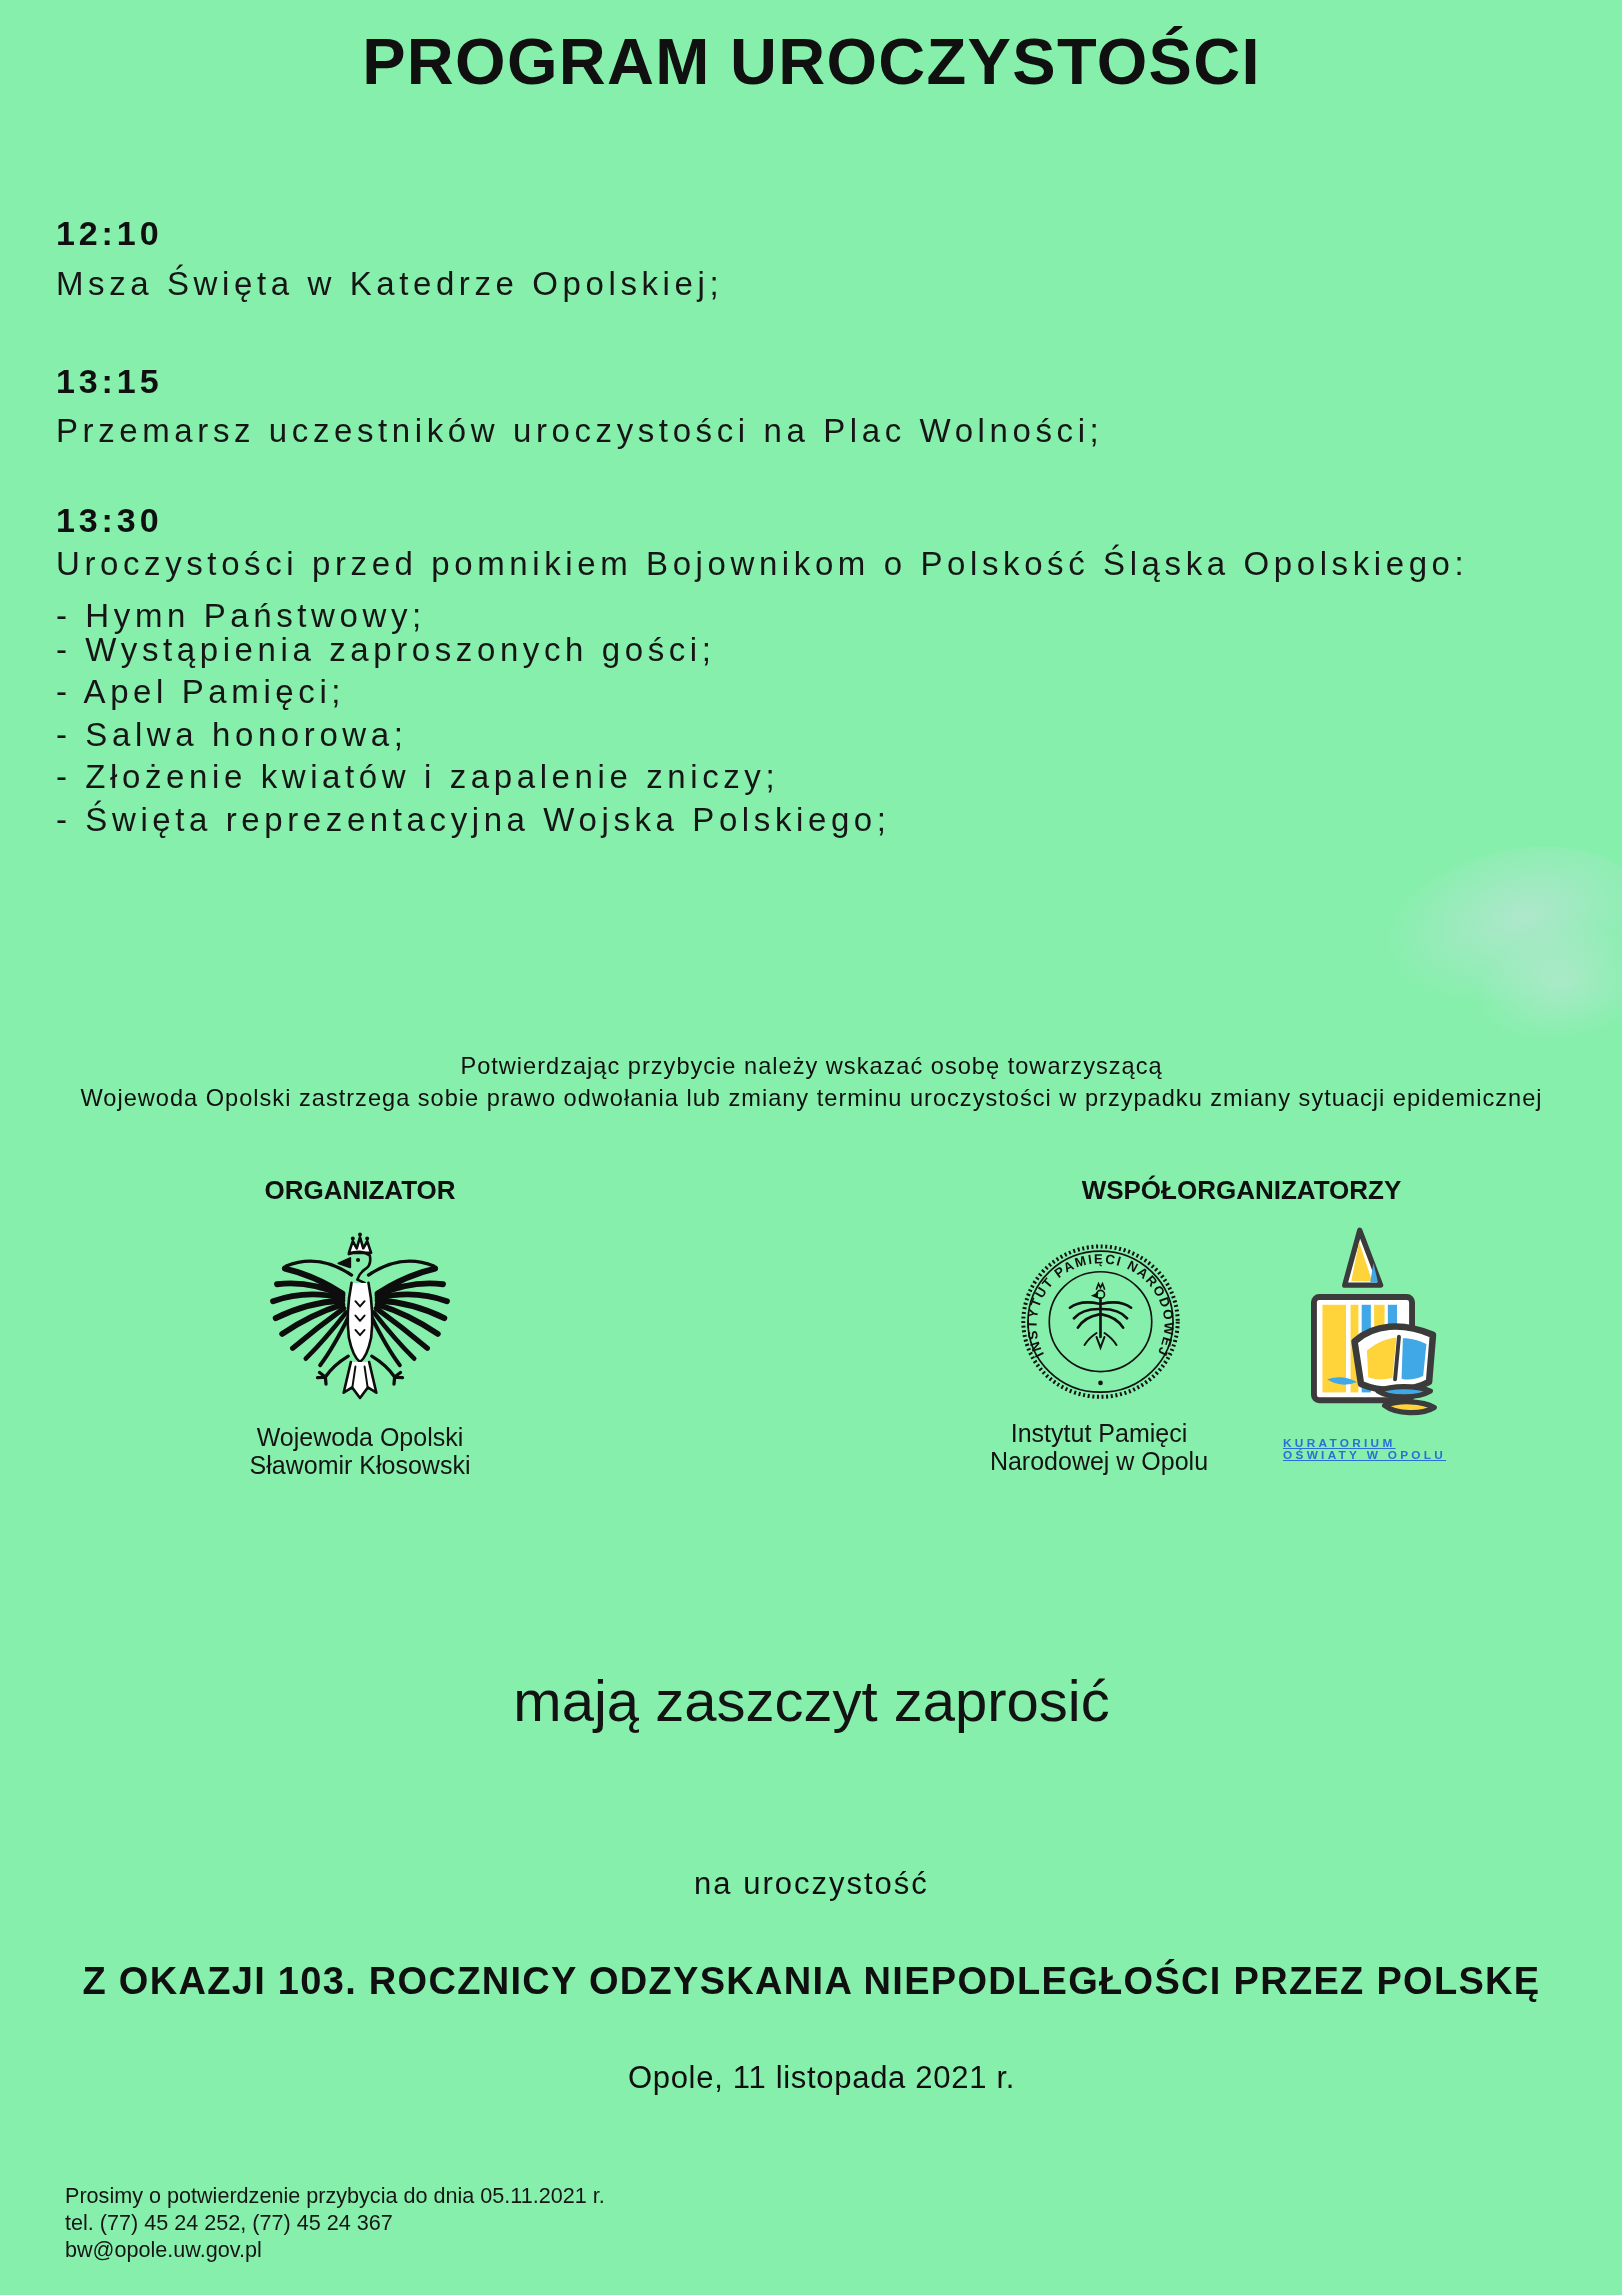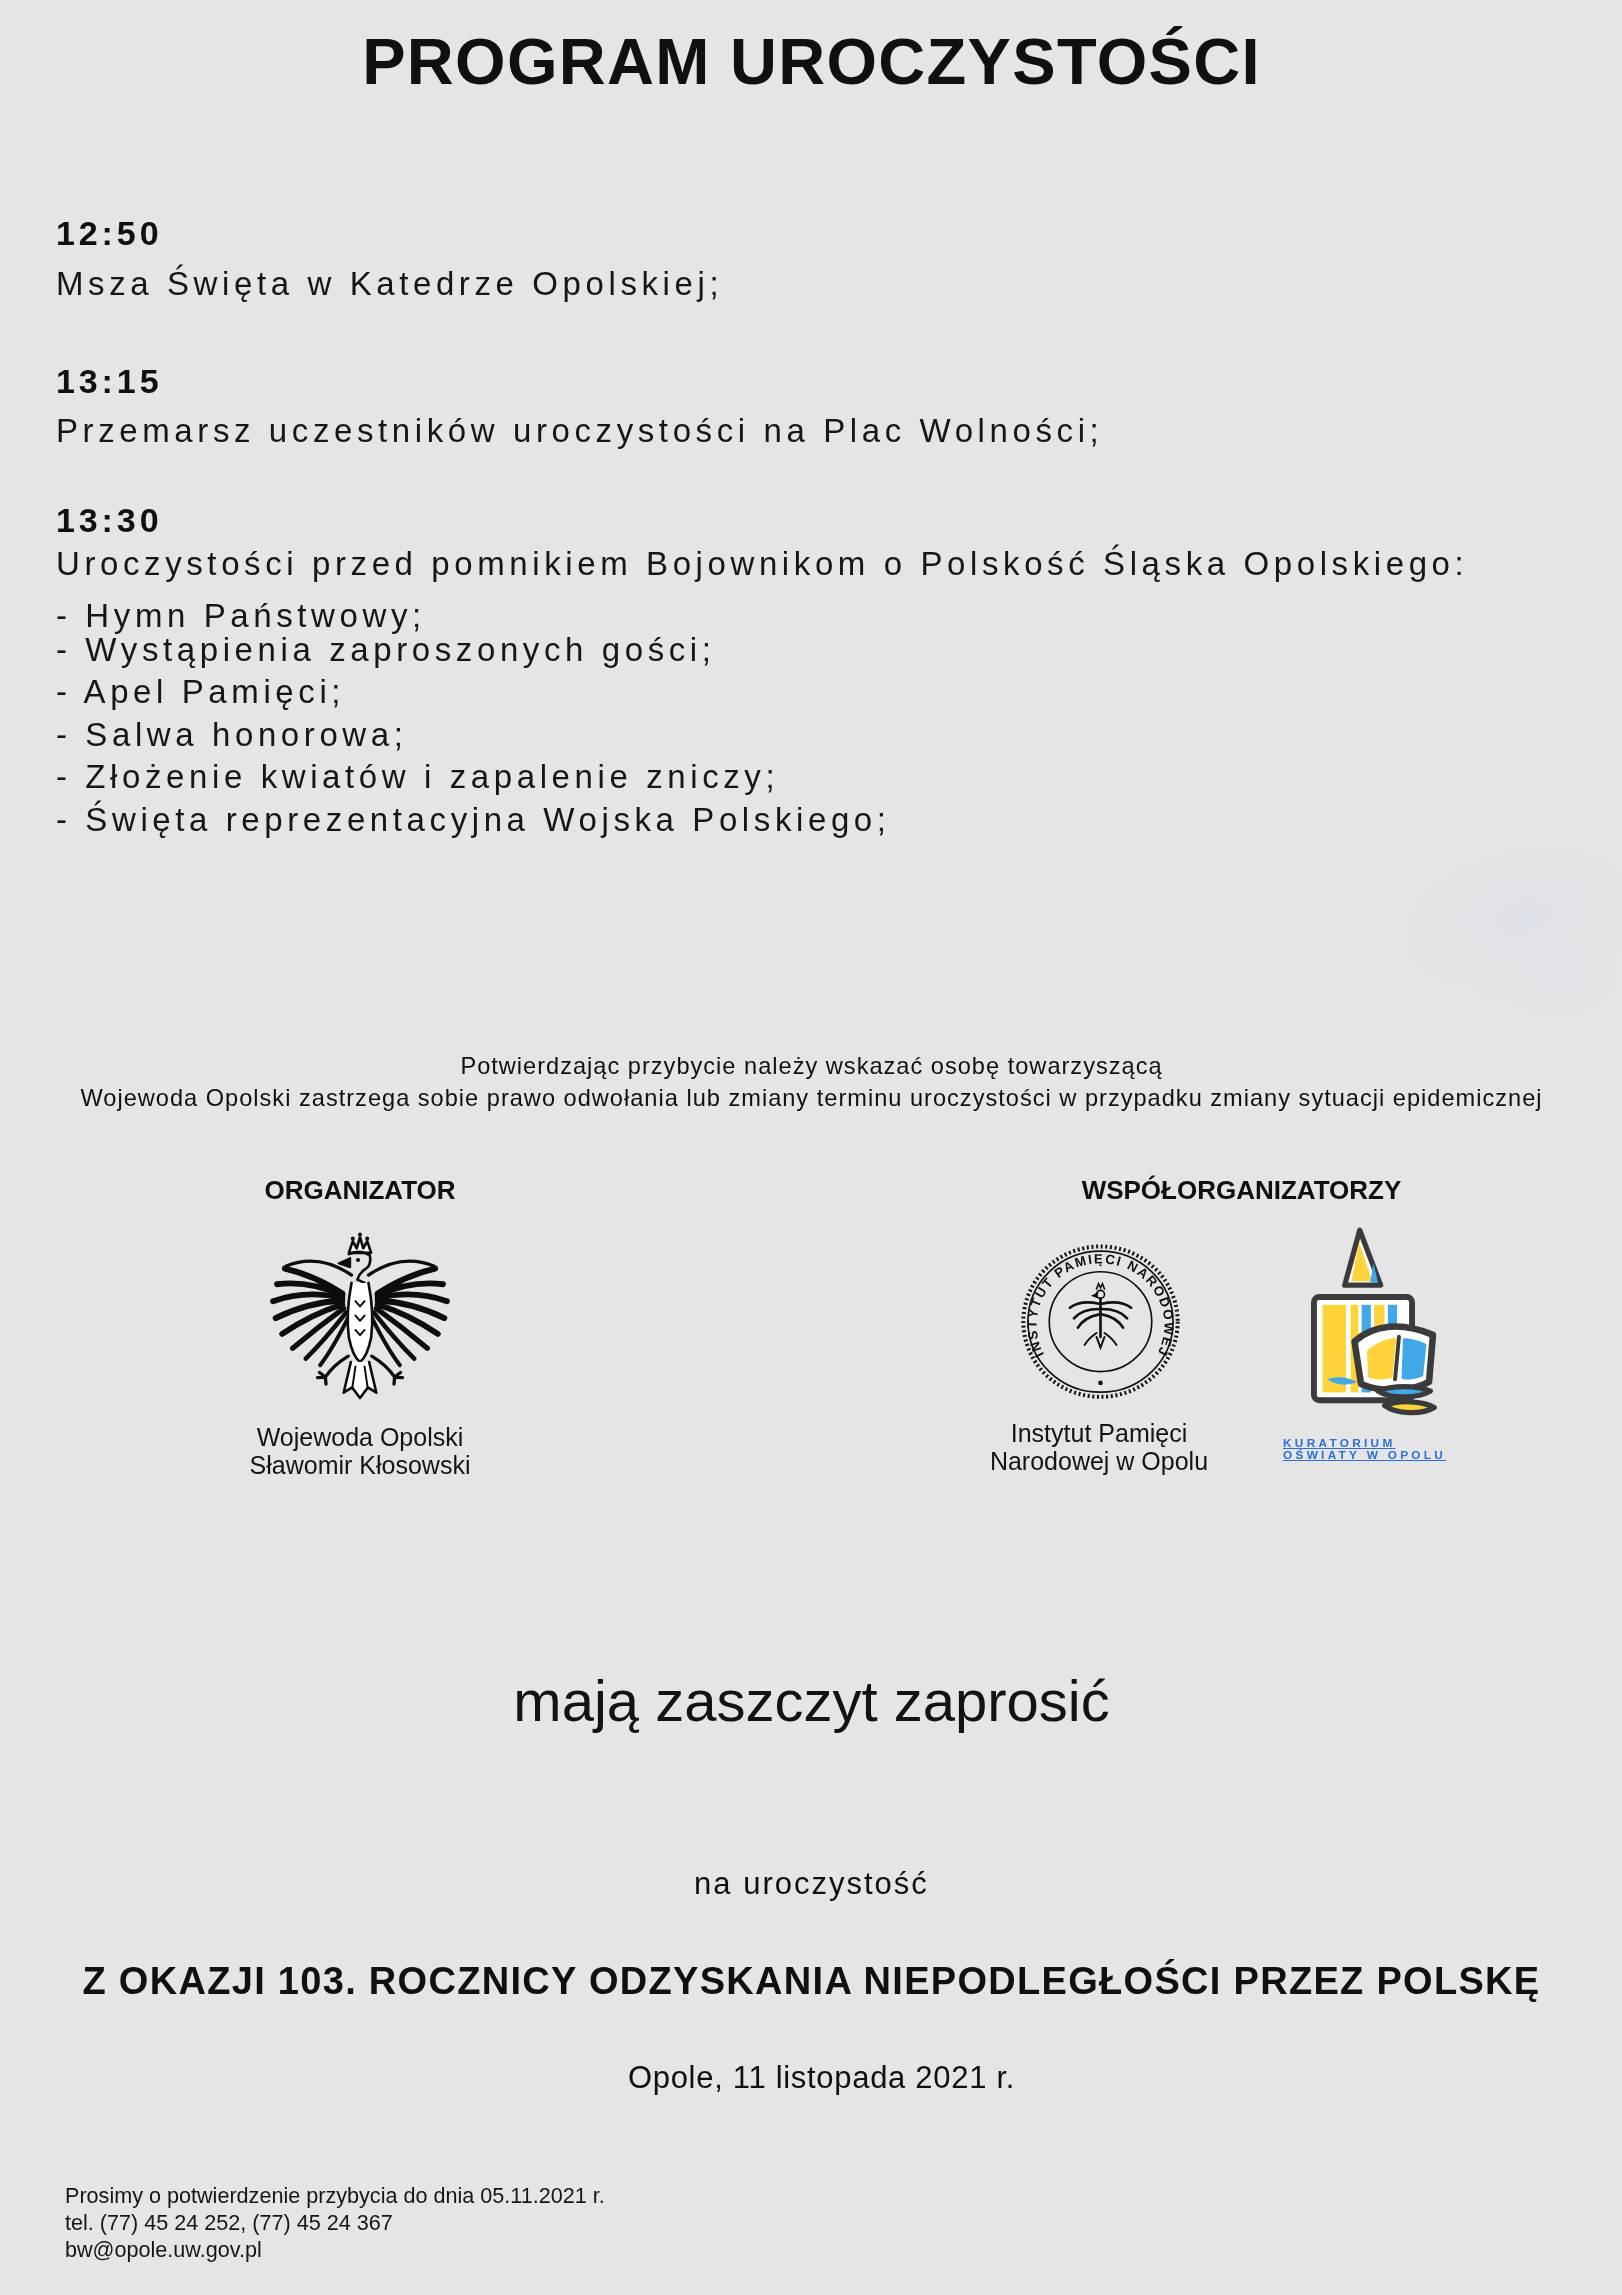--- a/index.html
+++ b/index.html
@@ -1,20 +1,20 @@
 <!DOCTYPE html>
 <html lang="pl" style="font-size:10.5px"><head>
 <meta charset="utf-8">
 <style>
   html,body{margin:0;padding:0;background:#ffffff;}
   .page{
     position:relative;
     width:1623px;
     height:2295px;
-    background:#e5e5e5;
+    background:#86efac;
     overflow:hidden;
     font-family:"Liberation Sans","DejaVu Sans",sans-serif;
     color:#101010;
   }
   .abs{position:absolute;}
   .center-line{left:0;right:0;text-align:center;white-space:nowrap;}
   .doc-title{
     top:29px;
     font-size:65px;
     font-weight:700;
@@ -107,21 +107,21 @@
 
   <div class="abs watermark" style="left:1381px;top:851px;width:262px;height:151px;border-radius:50%;
               background:radial-gradient(ellipse at 55% 45%, rgba(214,223,235,0.5), rgba(214,223,235,0) 70%);
               transform:rotate(-14deg);"></div>
   <div class="abs watermark" style="left:1472px;top:929px;width:183px;height:111px;border-radius:50%;
               background:radial-gradient(ellipse at 50% 50%, rgba(218,226,236,0.4), rgba(218,226,236,0) 70%);
               transform:rotate(-10deg);"></div>
 
   <div class="abs center-line doc-title">PROGRAM UROCZYSTOŚCI</div>
 
-  <div class="abs sched-time" style="top:216px;">12:50</div>
+  <div class="abs sched-time" style="top:216px;">12:10</div>
   <div class="abs sched-desc" style="top:267px;">Msza Święta w Katedrze Opolskiej;</div>
 
   <div class="abs sched-time" style="top:364px;">13:15</div>
   <div class="abs sched-desc" style="top:414px;">Przemarsz uczestników uroczystości na Plac Wolności;</div>
 
   <div class="abs sched-time" style="top:503px;">13:30</div>
   <div class="abs sched-desc" style="top:547px;">Uroczystości przed pomnikiem Bojownikom o Polskość Śląska Opolskiego:</div>
 
   <div class="abs sched-desc" style="top:577px;margin-top:22px;">- Hymn Państwowy;</div>
   <div class="abs sched-desc" style="top:633px;">- Wystąpienia zaproszonych gości;</div>

